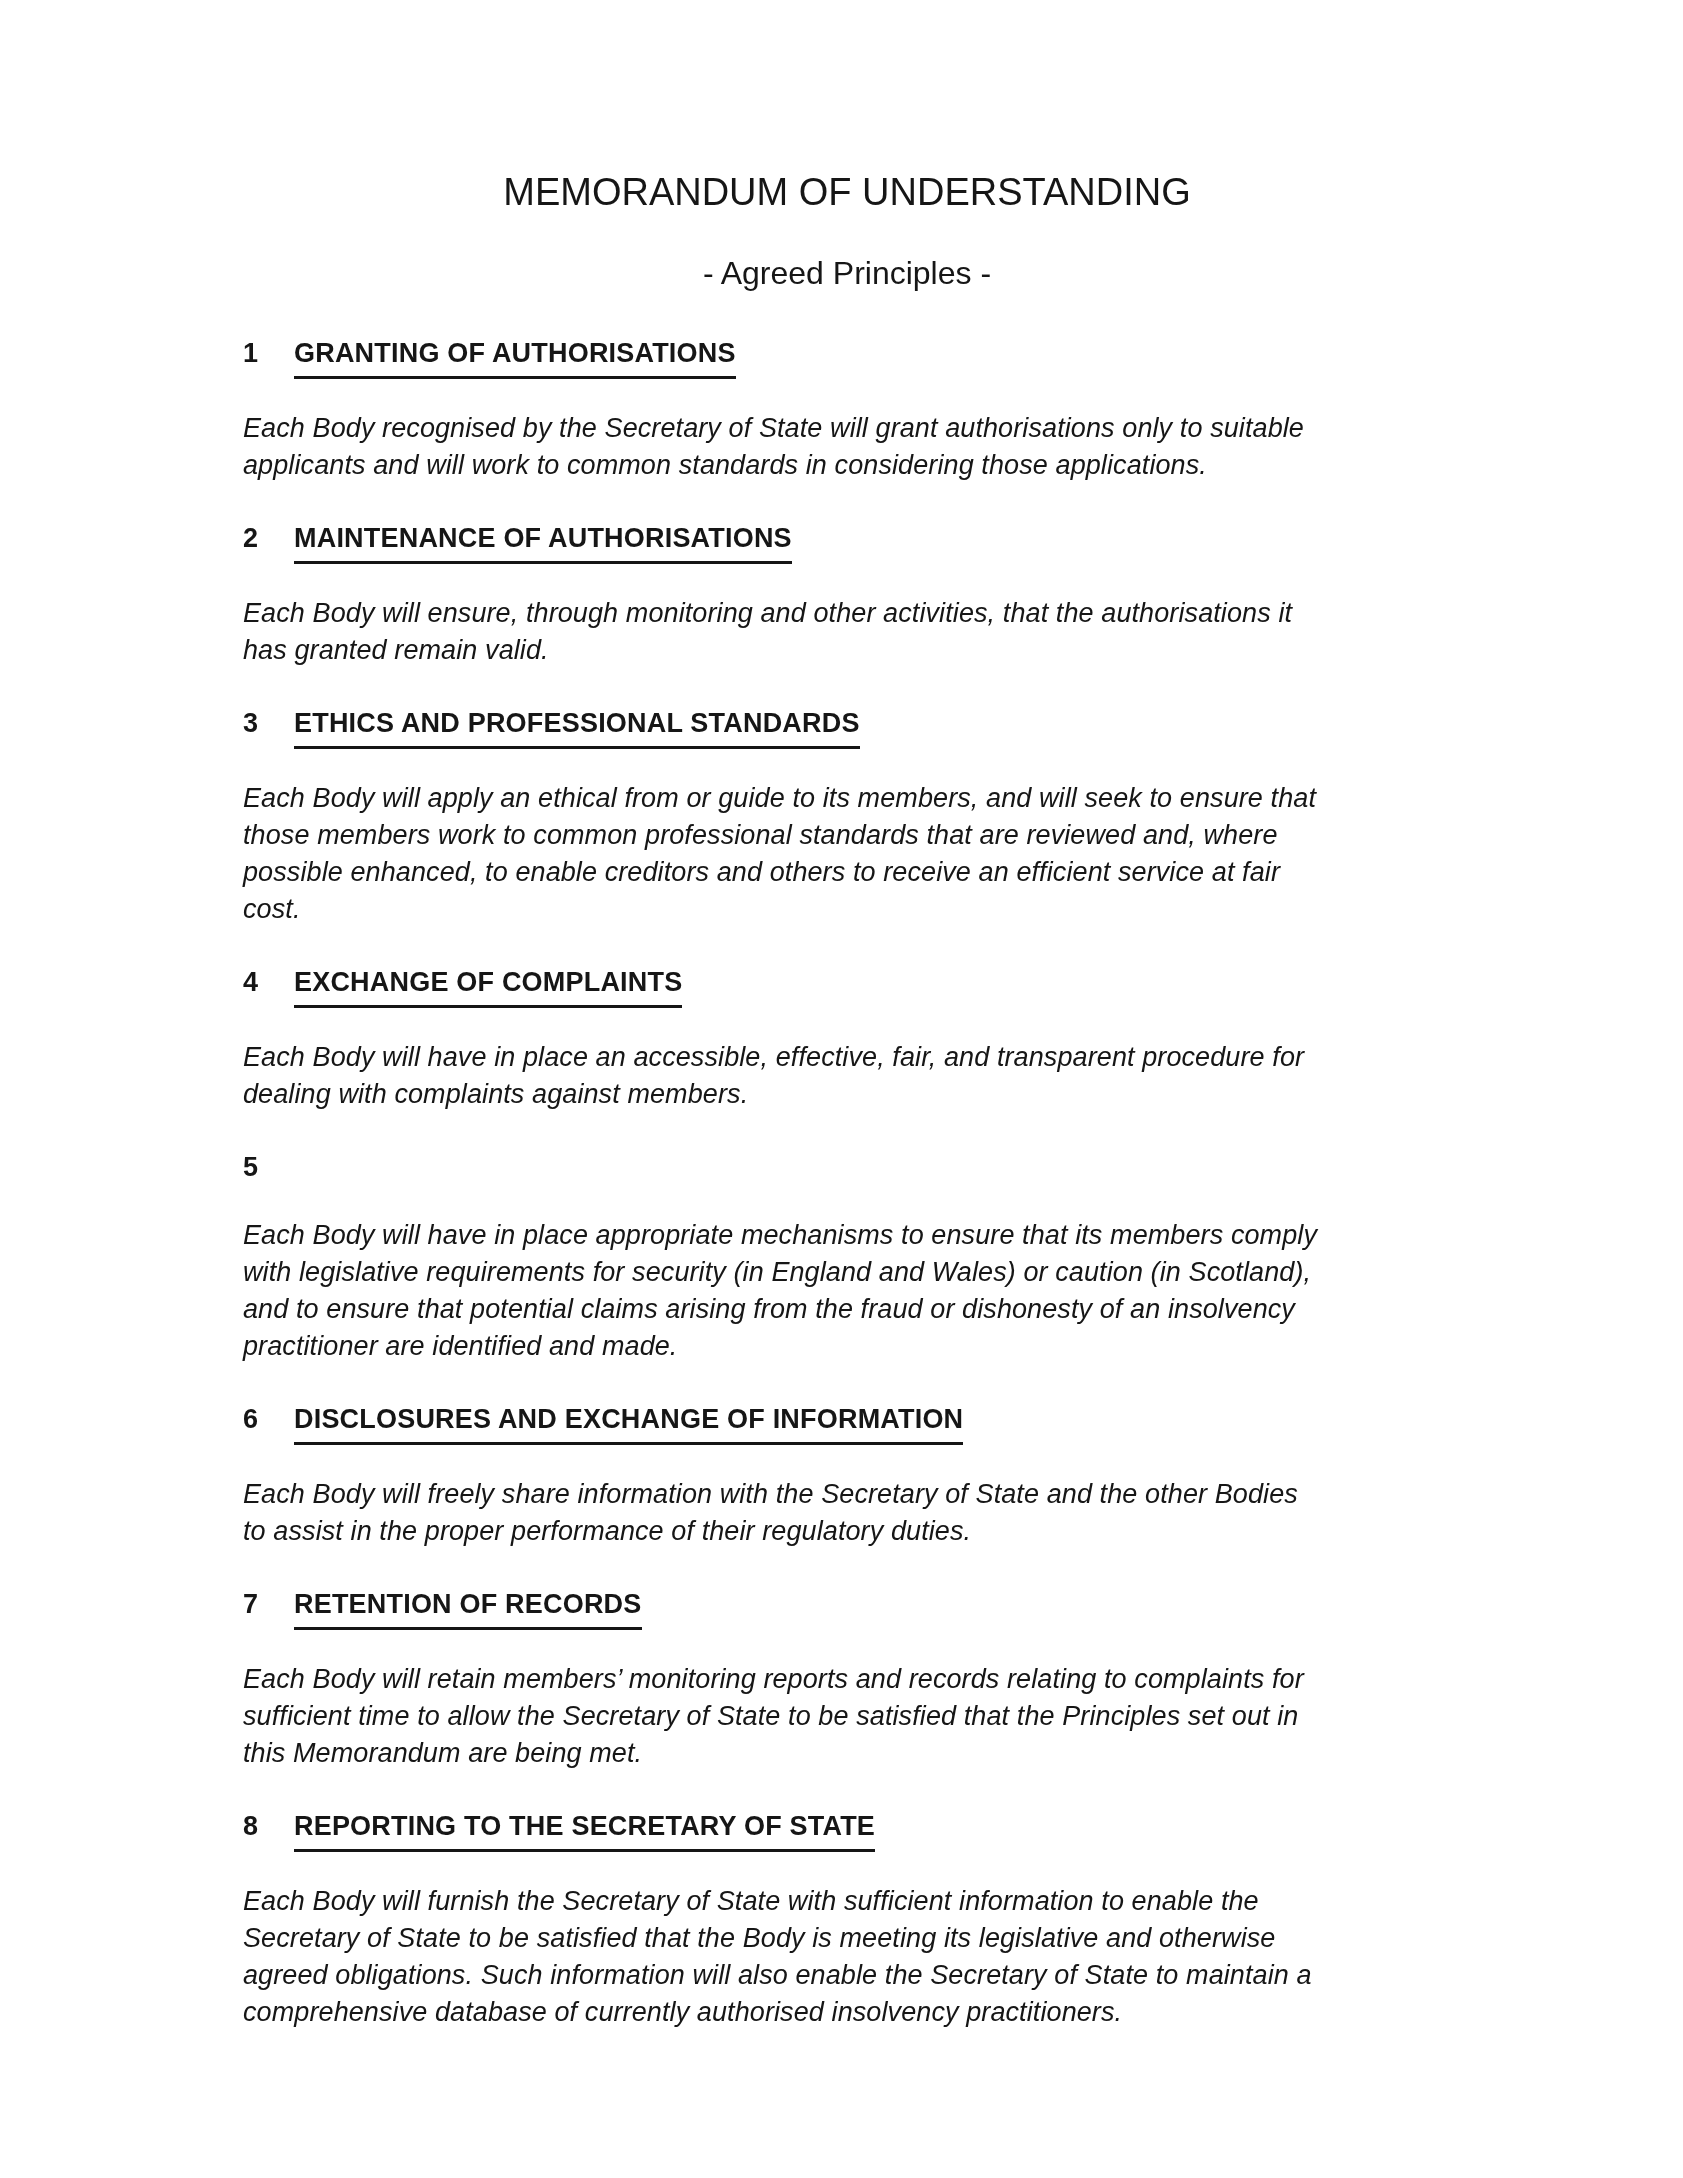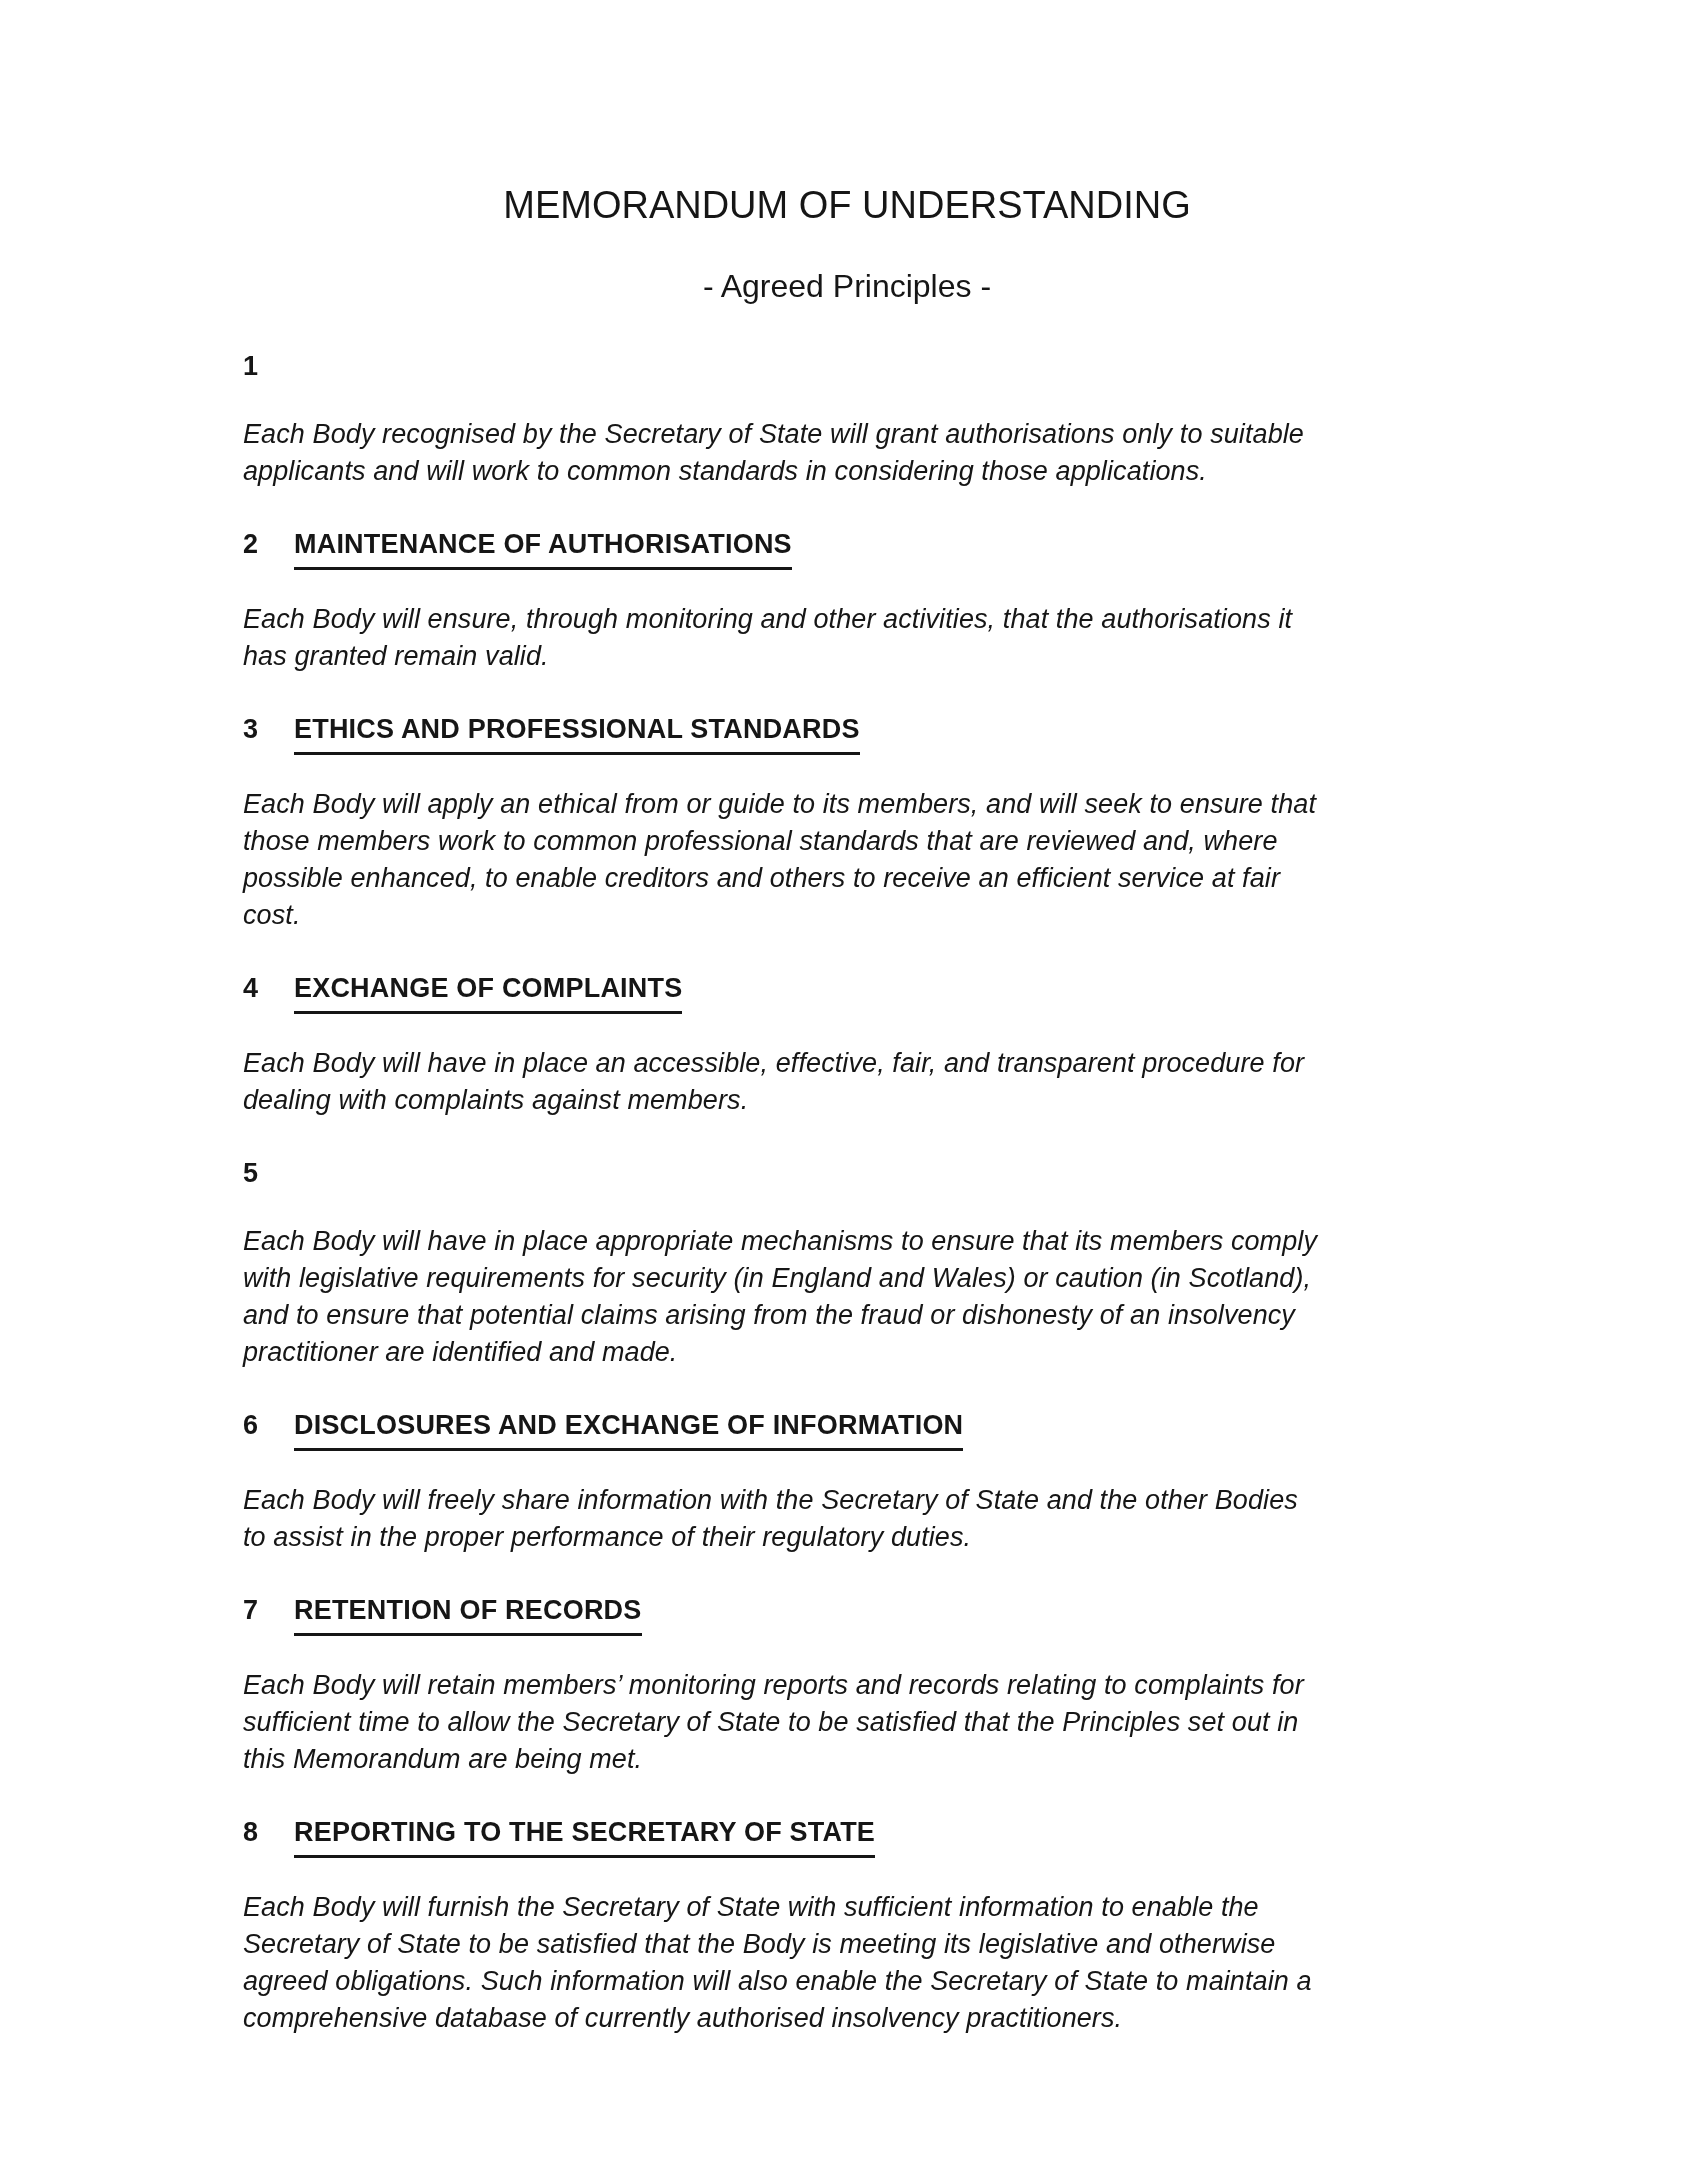--- a/index.html
+++ b/index.html
@@ -16,21 +16,21 @@
     color: #161616;
     overflow: hidden;
   }
   .content {
     position: absolute;
     left: 243px;
     top: 166px;
     width: 1208px;
   }
   .doc-title {
-    margin: 16px 0 40px 0;
+    margin: 3px 0 40px 0;
     text-align: center;
     font-size: 38px;
     font-weight: 400;
     line-height: 46px;
     letter-spacing: 0px;
     white-space: nowrap;
   }
   .doc-subtitle {
     margin: 0 0 43px 0;
     text-align: center;
@@ -69,20 +69,21 @@
 
 <div class="page">
   <div class="content">
 
     <h1 class="doc-title">MEMORANDUM OF UNDERSTANDING</h1>
     <div class="doc-subtitle">- Agreed Principles -</div>
 
     <div class="section">
       <div class="section-heading">
         <span class="section-number">1</span>
+        <span class="section-heading-text">GRANTING OF AUTHORISATIONS</span>
       </div>
       <p class="section-body">Each Body recognised by the Secretary of State will grant authorisations only to suitable
 applicants and will work to common standards in considering those applications.</p>
     </div>
 
     <div class="section">
       <div class="section-heading">
         <span class="section-number">2</span>
         <span class="section-heading-text">MAINTENANCE OF AUTHORISATIONS</span>
       </div>

